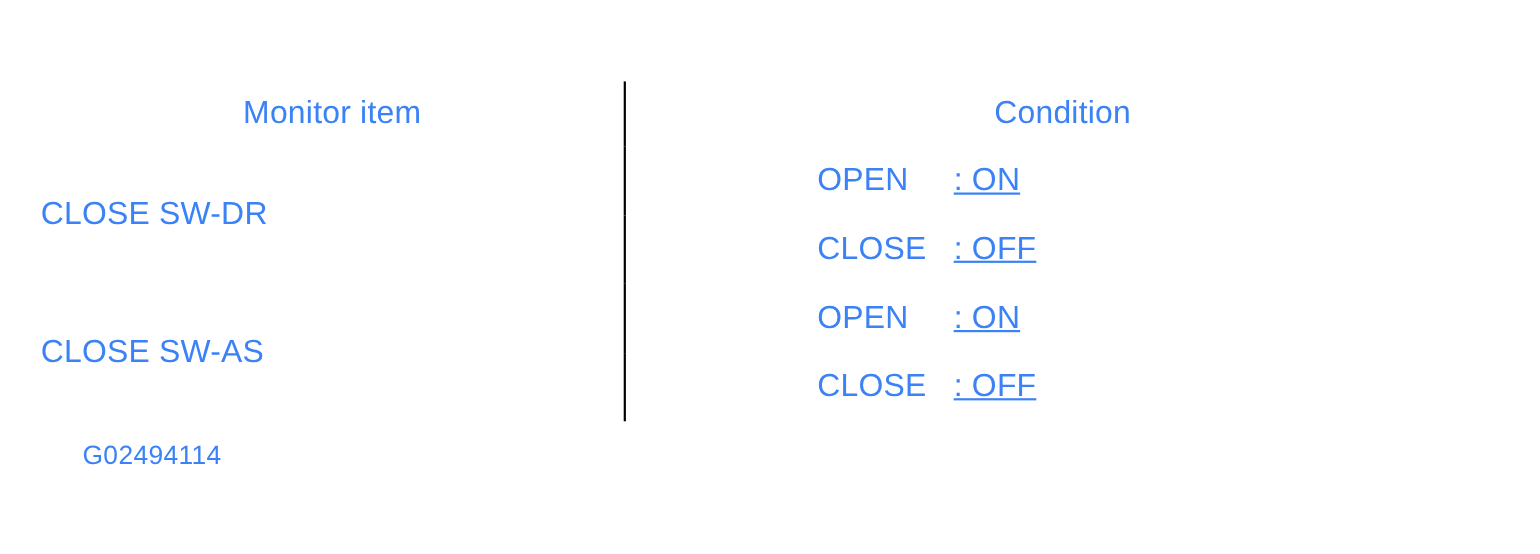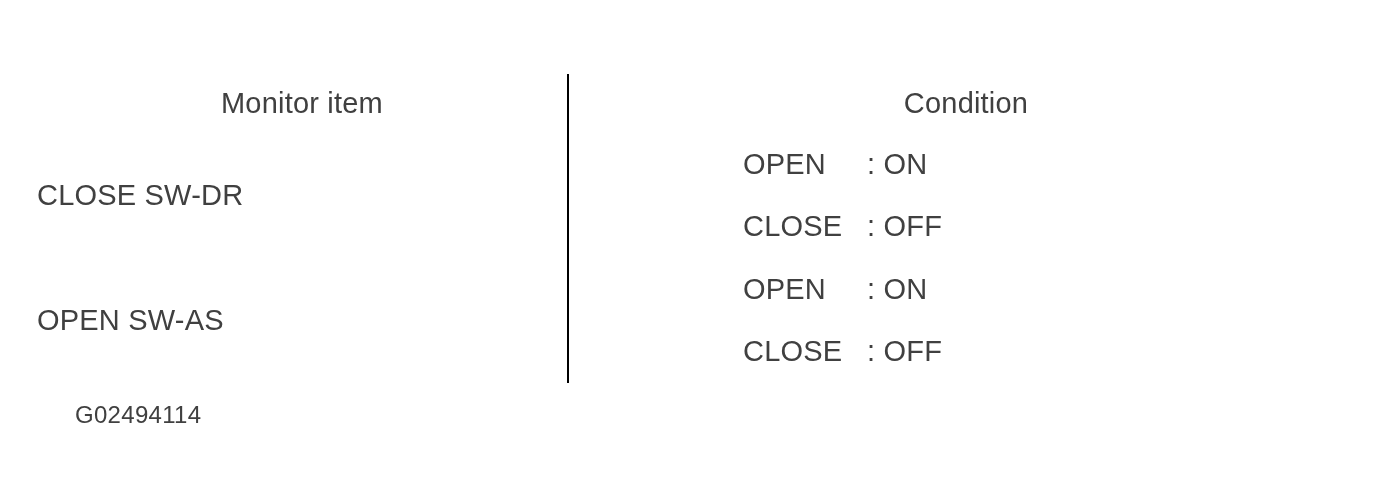--- a/index.html
+++ b/index.html
@@ -9,21 +9,21 @@
     background: #ffffff;
   }
 
   #page {
     position: relative;
     width: 1400px;
     height: 504px;
     background: #ffffff;
     overflow: hidden;
     font-family: "Liberation Sans", sans-serif;
-    color: #404040;
+    color: #3b82f6;
     -webkit-font-smoothing: none;
   }
 
   
   .data-table {
     position: absolute;
     left: 37px;
     top: 74px;
     width: 1326px;
     height: 309px;
@@ -87,20 +87,21 @@
   .cond-state {
     width: 298px;
     padding-left: 174px;
     box-sizing: border-box;
     text-align: left;
     white-space: nowrap;
   }
   .cond-value {
     text-align: left;
     white-space: nowrap;
+    text-decoration: underline;
   }
 
   
   .figure-caption {
     position: absolute;
     left: 37px;
     top: 401px;
     font-size: 24px;
     letter-spacing: 0.3px;
     white-space: nowrap;
@@ -136,21 +137,21 @@
       <tr>
         <td class="col-condition condition-cell rule-strong">
           <div class="condition-inner">
             <span class="cond-state">CLOSE</span>
             <span class="cond-value">: OFF</span>
           </div>
         </td>
       </tr>
 
       <tr>
-        <td class="col-monitor monitor-cell rule-bottom" rowspan="2">OPEN SW-AS</td>
+        <td class="col-monitor monitor-cell rule-bottom" rowspan="2">CLOSE SW-AS</td>
         <td class="col-condition condition-cell rule-thin">
           <div class="condition-inner">
             <span class="cond-state">OPEN</span>
             <span class="cond-value">: ON</span>
           </div>
         </td>
       </tr>
       <tr>
         <td class="col-condition condition-cell rule-bottom">
           <div class="condition-inner">

